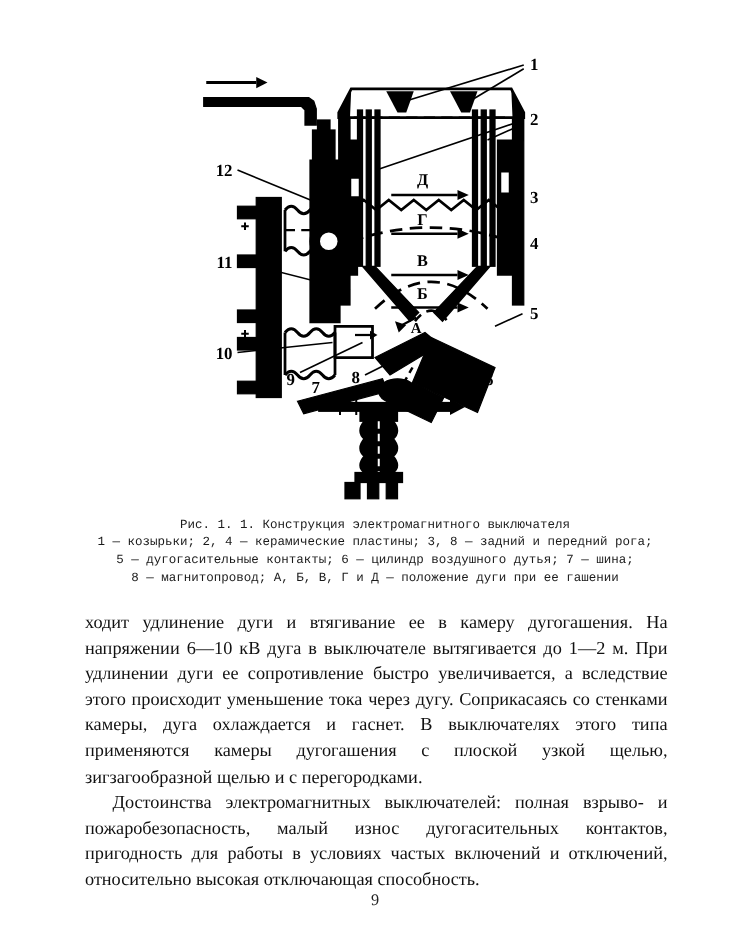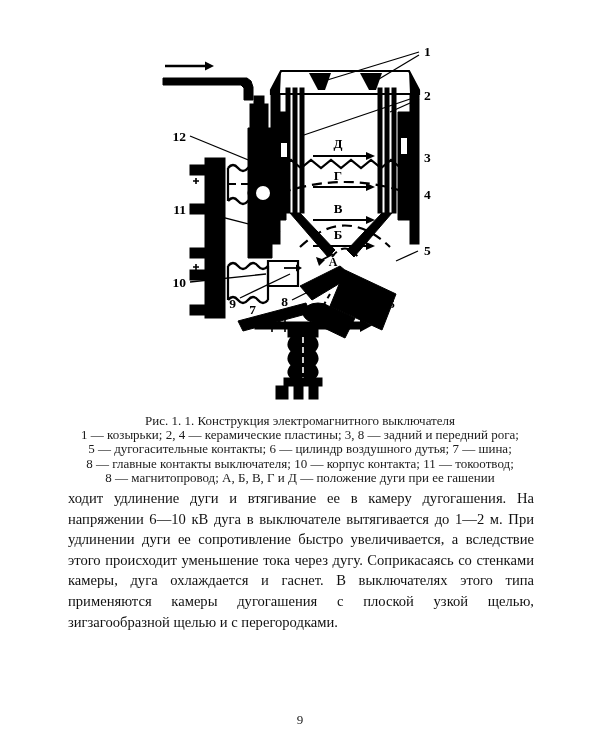--- a/index.html
+++ b/index.html
@@ -34,22 +34,22 @@
     margin: 0 auto;
   }
 
   
   .caption {
     position: absolute;
     left: 50px;
     top: 414px;
     width: 500px;
     text-align: center;
-    font-family: Liberation Serif, serif;
-    font-size: 13px;
+    font-family: Liberation Mono, monospace;
+    font-size: 10px;
     line-height: 14.2px;
     color: #1a1a1a;
   }
   .caption .cap-line { display: block; white-space: nowrap; }
   .caption .cap-title { }
 
   
   .body-text {
     position: absolute;
     left: 68px;
@@ -289,23 +289,23 @@
         </g>
 
       </g>
     </svg>
   </div>
 
   <div class="caption">
     <span class="cap-line cap-title">Рис. 1. 1. Конструкция электромагнитного выключателя</span>
     <span class="cap-line">1 — козырьки; 2, 4 — керамические пластины; 3, 8 — задний и передний рога;</span>
     <span class="cap-line">5 — дугогасительные контакты; 6 — цилиндр воздушного дутья; 7 — шина;</span>
-    <span class="cap-line">8 — главные контакты выключателя; 10 — корпус контакта; 11 — токоотвод;</span>
     <span class="cap-line">8 — магнитопровод; А, Б, В, Г и Д — положение дуги при ее гашении</span>
   </div>
 
   <div class="body-text">
     <p>ходит удлинение дуги и втягивание ее в камеру дугогашения. На напряжении 6—10 кВ дуга в выключателе вытягивается до 1—2 м. При удлинении дуги ее сопротивление быстро увеличивается, а вследствие этого происходит уменьшение тока через дугу. Соприкасаясь со стенками камеры, дуга охлаждается и гаснет. В выключателях этого типа применяются камеры дугогашения с плоской узкой щелью, зигзагообразной щелью и с перегородками.</p>
+    <p class="indent">Достоинства электромагнитных выключателей: полная взрыво- и пожаробезопасность, малый износ дугогасительных контактов, пригодность для работы в условиях частых включений и отключений, относительно высокая отключающая способность.</p>
   </div>
 
   <div class="page-number">9</div>
 
 </div>
 
 </body></html>

